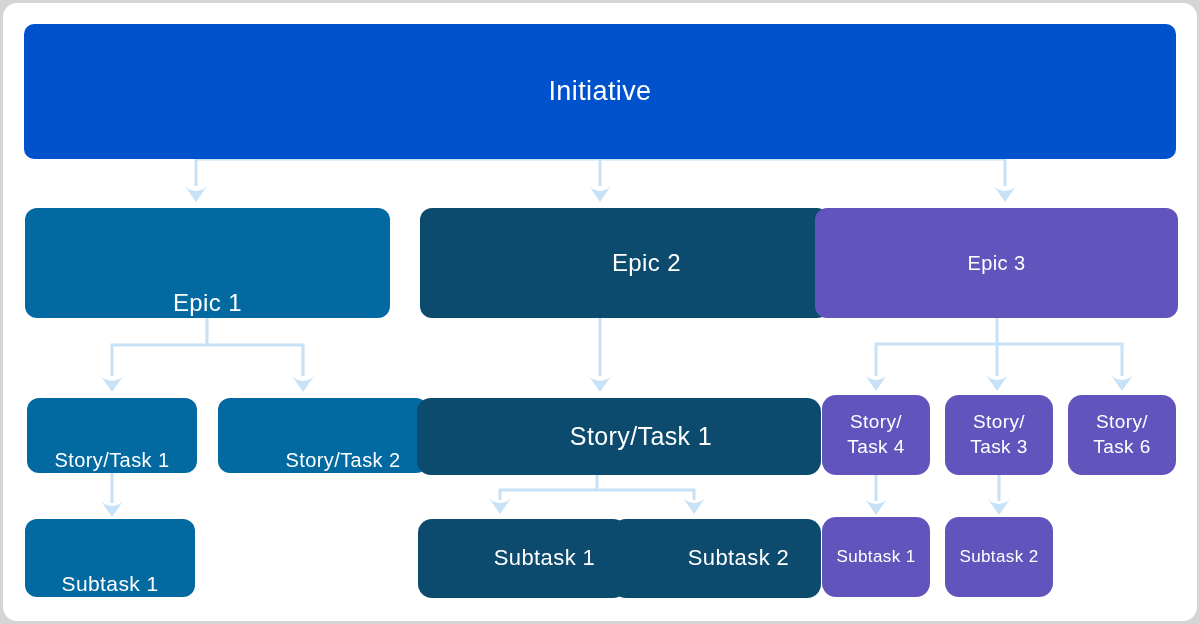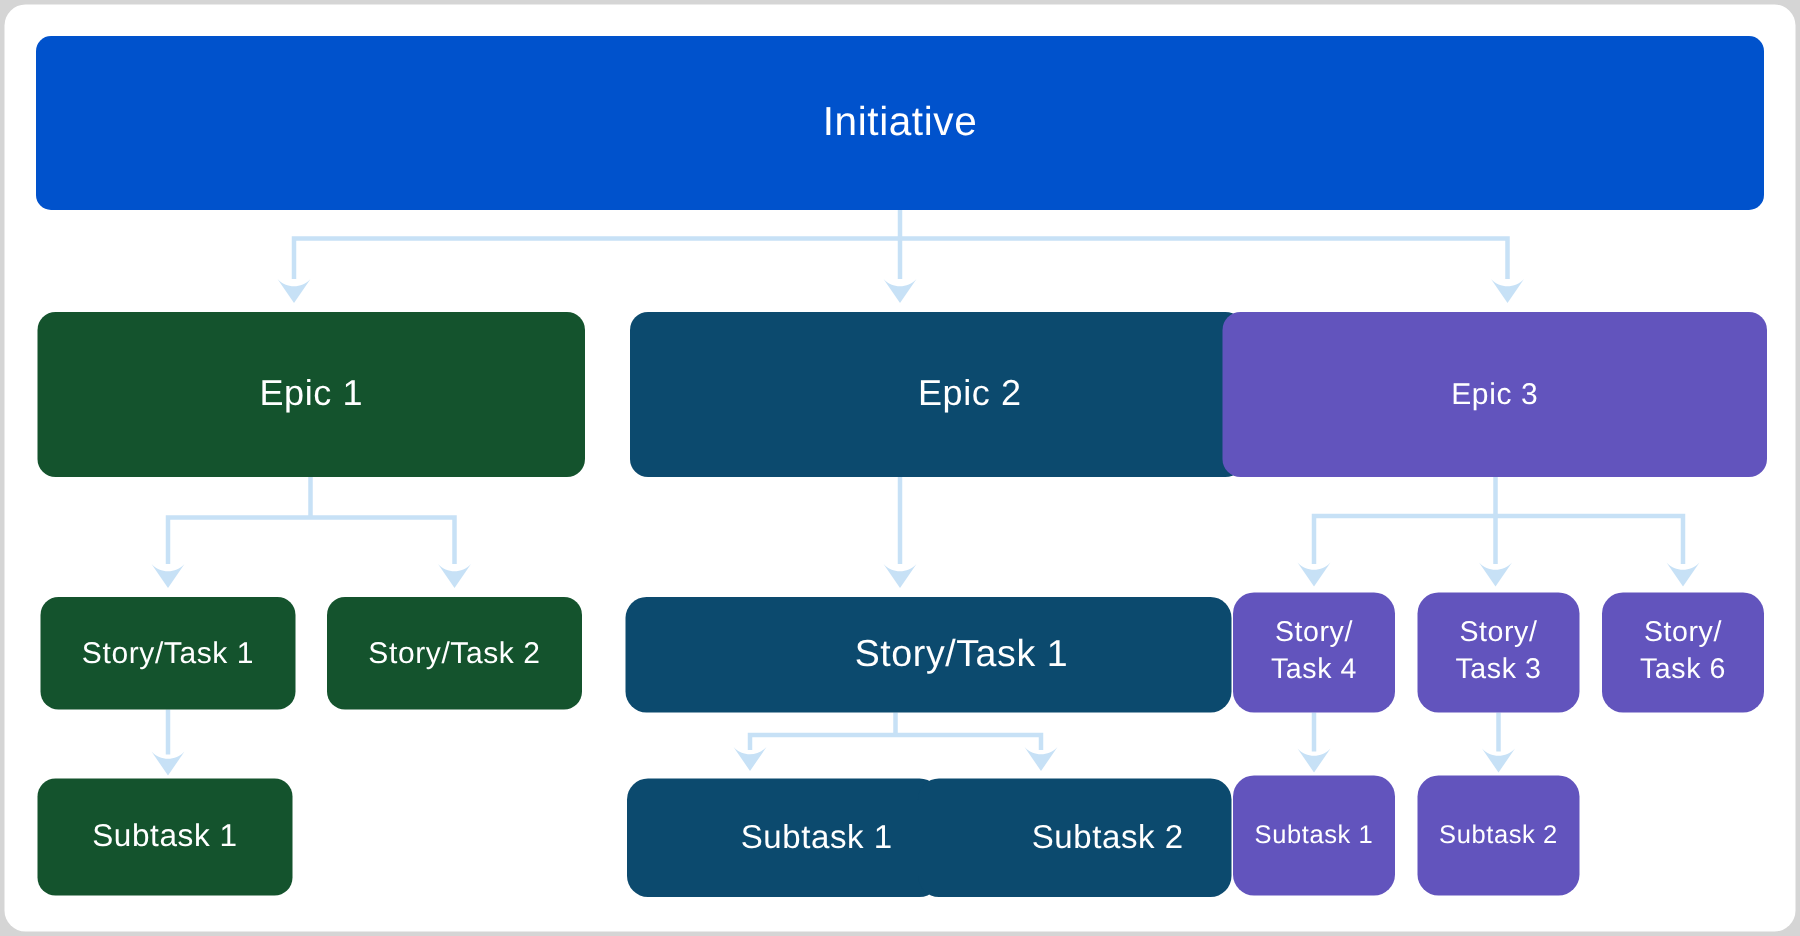--- a/index.html
+++ b/index.html
@@ -16,31 +16,31 @@
   svg.connectors{
     position:absolute;left:0;top:0;width:1200px;height:624px;
     pointer-events:none;
   }
   .node{
     position:absolute;display:flex;align-items:center;justify-content:center;
     color:#ffffff;text-align:center;border-radius:12px;
     letter-spacing:0.4px;line-height:1.3;
   }
   .blue{background:#0052CC;}
-  .cyan{background:#14532d;}
+  .cyan{background:#0369a1;align-items:flex-end;}
   .orange{background:#0c4a6e;padding-left:44px;}
   .purple{background:#6254BD;}
 
-  .n-init  {left:24px; top:24px; width:1152px;height:116px;font-size:27px;border-radius:10px;}
+  .n-init  {left:24px; top:24px; width:1152px;height:135px;font-size:27px;border-radius:10px;}
   .n-e1    {left:25px; top:208px;width:365px; height:110px;font-size:24px;}
   .n-e2    {left:420px;top:208px;width:365px; height:110px;font-size:24px;}
   .n-e3    {left:815px;top:208px;width:363px; height:110px;font-size:20px;}
 
   .n-e1s1  {left:27px; top:398px;width:170px;height:75px;font-size:20px;}
-  .n-e1s2  {left:218px;top:398px;width:170px;height:75px;font-size:20px;}
+  .n-e1s2  {left:218px;top:398px;width:170px;height:75px;font-size:20px;padding-left:40px;}
   .n-e1sub1{left:25px; top:519px;width:170px;height:78px;font-size:21px;}
 
   .n-e2s1  {left:417px;top:398px;width:360px;height:77px;font-size:25px;border-radius:14px;}
   .n-e2sub1{left:418px;top:519px;width:165px;height:79px;font-size:22px;border-radius:14px;}
   .n-e2sub2{left:612px;top:519px;width:165px;height:79px;font-size:22px;border-radius:14px;}
 
   .n-e3s1  {left:822px; top:395px;width:108px;height:80px;font-size:19px;border-radius:14px;}
   .n-e3s2  {left:945px; top:395px;width:108px;height:80px;font-size:19px;border-radius:14px;}
   .n-e3s3  {left:1068px;top:395px;width:108px;height:80px;font-size:19px;border-radius:14px;}
   .n-e3sub1{left:822px; top:517px;width:108px;height:80px;font-size:17px;border-radius:14px;}

